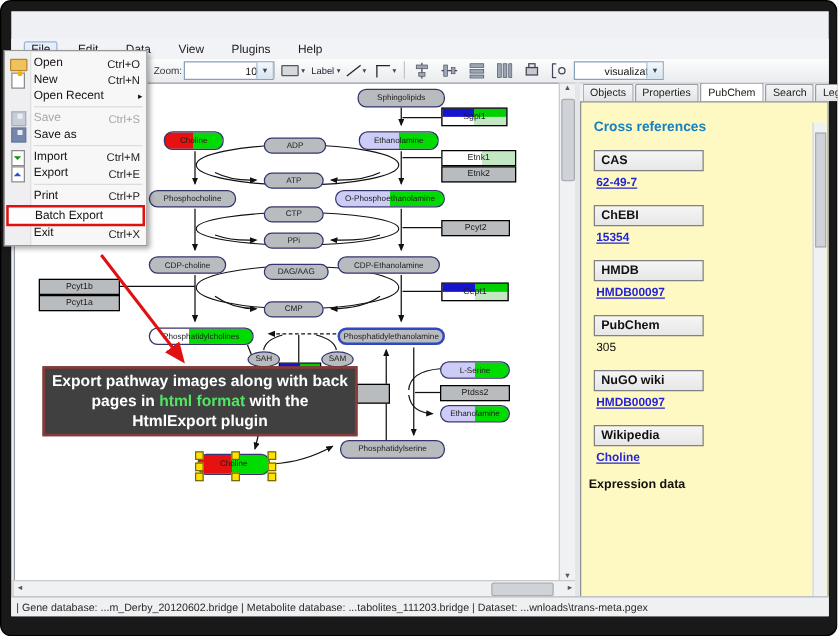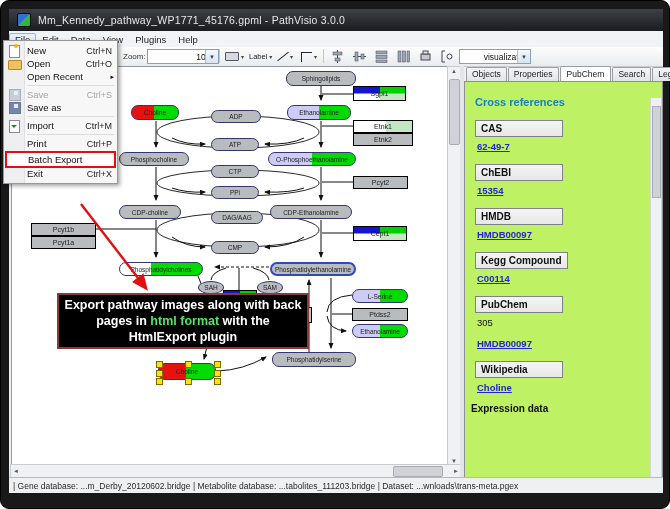--- a/index.html
+++ b/index.html
@@ -11,21 +11,21 @@
   
   .titlebar{position:absolute;left:0;top:0;width:654px;height:22px;
      background:linear-gradient(#3d4047,#1a1b1e);color:#e6e6e6;display:flex;align-items:center;}
   .appicon{width:12px;height:12px;margin:0 7px 0 8px;border-radius:2px;
      background:linear-gradient(135deg,#2f6fd0 50%,#35b53a 50%);border:1px solid #0a0a0a;}
   .title{font-size:10.5px;letter-spacing:.2px;}
 
   
   .menubar{position:absolute;left:0;top:22px;width:654px;height:16px;background:#f2f3f6;
      border-bottom:1px solid #d7d9dc;display:flex;align-items:center;font-size:9.5px;color:#1c1c1c;}
-  .mitem{padding:1px 6px;margin-left:0;}
+  .mitem{padding:1px 6px;margin-left:10px;}
   .mitem.open{background:#e7eefb;border:1px solid #9ab4d6;padding:0 5px;border-radius:2px;}
 
   
   .toolbar{position:absolute;left:0;top:38px;width:654px;height:19px;
      background:linear-gradient(#fdfdfd,#e9ebee);border-bottom:1px solid #c9cbce;}
   .tlabel{position:absolute;left:114px;top:5px;font-size:8px;color:#333;text-align:right;}
   .combo{position:absolute;top:2px;height:13px;background:#fff;border:1px solid #87a1bd;
      font-size:8.5px;display:flex;align-items:center;padding-left:4px;color:#111;justify-content:flex-end;}
   .combo .cbtn{position:absolute;right:0;top:0;bottom:0;width:12px;
      background:linear-gradient(#f4f8fc,#d7e4f2);border-left:1px solid #a9bdd3;
@@ -47,21 +47,21 @@
   .hscroll{position:absolute;left:1px;top:455px;width:450px;height:13px;background:#f0f1f3;border:1px solid #c9cbce;}
   .hthumb{position:absolute;left:382px;top:1px;width:48px;height:9px;background:#cfd3d8;border:1px solid #a9adb3;border-radius:2px;}
   .splitter{position:absolute;left:451px;top:57px;width:4px;height:411px;background:#e3e5e8;}
 
   
   .rpanel{position:absolute;left:455px;top:57px;width:199px;height:328px;}
   .tabs{position:absolute;left:2px;top:0;height:15px;display:flex;align-items:flex-end;font-size:8.5px;color:#222;}
   .tab{background:linear-gradient(#f4f5f7,#e2e4e7);border:1px solid #9a9da2;border-bottom:none;
      padding:1px 5px 2px;margin-right:1px;border-radius:2px 2px 0 0;}
   .tab.active{background:#fff;padding:2px 6px 3px;position:relative;top:1px;}
-  .rcontent{position:absolute;left:0;top:15px;width:197px;height:395px;background:#bef264;border:1px solid #8d9095;overflow:hidden;}
+  .rcontent{position:absolute;left:0;top:15px;width:197px;height:395px;background:#fef9c3;border:1px solid #8d9095;overflow:hidden;}
   .rscroll{position:absolute;right:1px;top:16px;width:10px;height:393px;background:#f0f1f3;border-left:1px solid #d4d6d9;}
   .rthumb{position:absolute;left:1px;top:8px;width:7px;height:90px;background:#cfd3d8;border:1px solid #a9adb3;}
   .rheading{margin:14px 0 10px 10px;font-size:11px;font-weight:bold;color:#1581c2;}
   .section{margin:0 16px 5px 10px;}
   .srchdr{display:inline-block;min-width:76px;padding:2px 5px;background:linear-gradient(#f5f5f5,#e7e7e7);
      border:1px solid #7e8186;font-size:10px;font-weight:bold;color:#111;}
   .slink{margin:4px 2px 10px;font-size:9.5px;font-weight:bold;color:#2424d6;text-decoration:underline;cursor:pointer;}
   .sval{margin:4px 2px 10px;font-size:9.5px;color:#111;}
   .rfooter{margin:2px 0 0 6px;font-size:10px;font-weight:bold;color:#111;}
 
@@ -79,23 +79,23 @@
   .gene{border:1px solid #000;background:#b9bcbf;font-size:7px;}
   .half-pg{background:linear-gradient(to right,#ffffff 55%,#c2e7c2 45%);}
   .expr2{background-image:linear-gradient(to right,#1515d0 50%,#00d000 50%),
                           linear-gradient(to right,#ffffff 50%,#c2e7c2 50%);
          background-size:100% 50%,100% 100%;background-repeat:no-repeat;background-position:top,bottom;}
   .expr-top{background:linear-gradient(to right,#1515d0 50%,#00d000 50%);}
   .sel-border{border:2px solid #2f49c0;}
   .handle{position:absolute;width:5px;height:5px;background:#ffe300;border:1px solid #7a6a00;}
 
   
-  .callout{position:absolute;left:33px;top:292px;width:252px;height:56px;background:#000000;
+  .callout{position:absolute;left:33px;top:292px;width:252px;height:56px;background:#404040;
      border:2px solid #8b3a38;box-sizing:border-box;z-index:20;display:flex;align-items:center;justify-content:center;
-     text-align:center;font-size:12.5px;line-height:16px;font-weight:bold;color:#fff;padding:2px;margin-left:23px;}
+     text-align:center;font-size:12.5px;line-height:16px;font-weight:bold;color:#fff;padding:2px;}
 
   
   .filemenu{position:absolute;left:2px;top:39px;width:111px;background:#f7f7f7;border:1px solid #979797;
      box-shadow:2px 2px 4px rgba(0,0,0,.35);z-index:30;padding:3px 1px;}
   .filemenu::before{content:"";position:absolute;left:0;top:0;bottom:0;width:20px;background:#efeff1;border-right:1px solid #e0e0e2;}
   .mrow{position:relative;height:13px;display:flex;align-items:center;font-size:9.5px;color:#111;padding:0 4px 0 2px;}
   .mrow.disabled{color:#a6a6a6;}
   .mic{width:16px;height:12px;margin-right:4px;position:relative;flex:none;}
   .mlabel{flex:1;}
   .mshort{font-size:9px;color:#222;}
@@ -116,24 +116,20 @@
   .edges{position:absolute;left:0;top:0;z-index:1;}
   .nodes-layer{position:absolute;inset:0;z-index:2;}
   .overlay{position:absolute;left:0;top:0;z-index:40;pointer-events:none;}
 </style>
 </head>
 <body>
 
 <div class="frame">
   <div class="client">
 
-    <div class="titlebar">
-      <div class="appicon"></div>
-      <span class="title">Mm_Kennedy_pathway_WP1771_45176.gpml - PathVisio 3.0.0</span>
-    </div>
 
     <div class="menubar">
         <span class="mitem open">File</span>
         <span class="mitem">Edit</span>
         <span class="mitem">Data</span>
         <span class="mitem">View</span>
         <span class="mitem">Plugins</span>
         <span class="mitem">Help</span>
       </div>
 
@@ -227,23 +223,22 @@
           <span class="tab active">PubChem</span>
           <span class="tab">Search</span>
           <span class="tab">Legend</span>
         </div>
       <div class="rcontent">
         <div class="rheading">Cross references</div>
         <div>
             <div class="section"><div class="srchdr">CAS</div><div class="slink">62-49-7</div></div>
             <div class="section"><div class="srchdr">ChEBI</div><div class="slink">15354</div></div>
             <div class="section"><div class="srchdr">HMDB</div><div class="slink">HMDB00097</div></div>
-            <div class="section"><div class="srchdr">Kegg Compound</div><div class="slink">C00114</div></div>
             <div class="section"><div class="srchdr">PubChem</div><div class="sval">305</div></div>
-            <div class="section"><div class="slink">HMDB00097</div></div>
+            <div class="section"><div class="srchdr">NuGO wiki</div><div class="slink">HMDB00097</div></div>
             <div class="section"><div class="srchdr">Wikipedia</div><div class="slink">Choline</div></div>
           </div>
         <div class="rfooter">Expression data</div>
         <div class="rscroll">
             <div class="rthumb"></div>
           </div>
       </div>
     </div>
 
     <div class="statusbar">
@@ -400,31 +395,31 @@
       </div>
     </div>
 
   <div class="callout">
     <span><span style="color: rgb(255, 255, 255);">Export pathway images along with back pages in </span><span style="color: rgb(82, 228, 99);">html format</span><span style="color: rgb(255, 255, 255);"> with the HtmlExport plugin</span></span>
   </div>
 
   <div class="filemenu">
       <div class="mrow">
         <span class="mic">
+          <i class="ic-open" style="position: absolute;"></i>
+        </span>
+        <span class="mlabel">Open</span>
+        <span class="mshort">Ctrl+O</span>
+      </div>
+      <div class="mrow">
+        <span class="mic">
           <i class="ic-new" style="position: absolute;"></i>
         </span>
         <span class="mlabel">New</span>
         <span class="mshort">Ctrl+N</span>
-      </div>
-      <div class="mrow">
-        <span class="mic">
-          <i class="ic-open" style="position: absolute;"></i>
-        </span>
-        <span class="mlabel">Open</span>
-        <span class="mshort">Ctrl+O</span>
       </div>
       <div class="mrow">
         <span class="mic"></span>
         <span class="mlabel">Open Recent</span>
         <span class="mshort"></span>
         <span class="msub"></span>
       </div>
       <div class="msep"></div>
       <div class="mrow disabled">
         <span class="mic">
@@ -440,20 +435,27 @@
         <span class="mlabel">Save as</span>
         <span class="mshort"></span>
       </div>
       <div class="msep"></div>
       <div class="mrow">
         <span class="mic">
           <i class="ic-import" style="position: absolute;"></i>
         </span>
         <span class="mlabel">Import</span>
         <span class="mshort">Ctrl+M</span>
+      </div>
+      <div class="mrow">
+        <span class="mic">
+          <i class="ic-export" style="position: absolute;"></i>
+        </span>
+        <span class="mlabel">Export</span>
+        <span class="mshort">Ctrl+E</span>
       </div>
       <div class="msep"></div>
       <div class="mrow">
         <span class="mic"></span>
         <span class="mlabel">Print</span>
         <span class="mshort">Ctrl+P</span>
       </div>
       <div class="mrow batch">
         <span class="mic"></span>
         <span class="mlabel">Batch Export</span>

